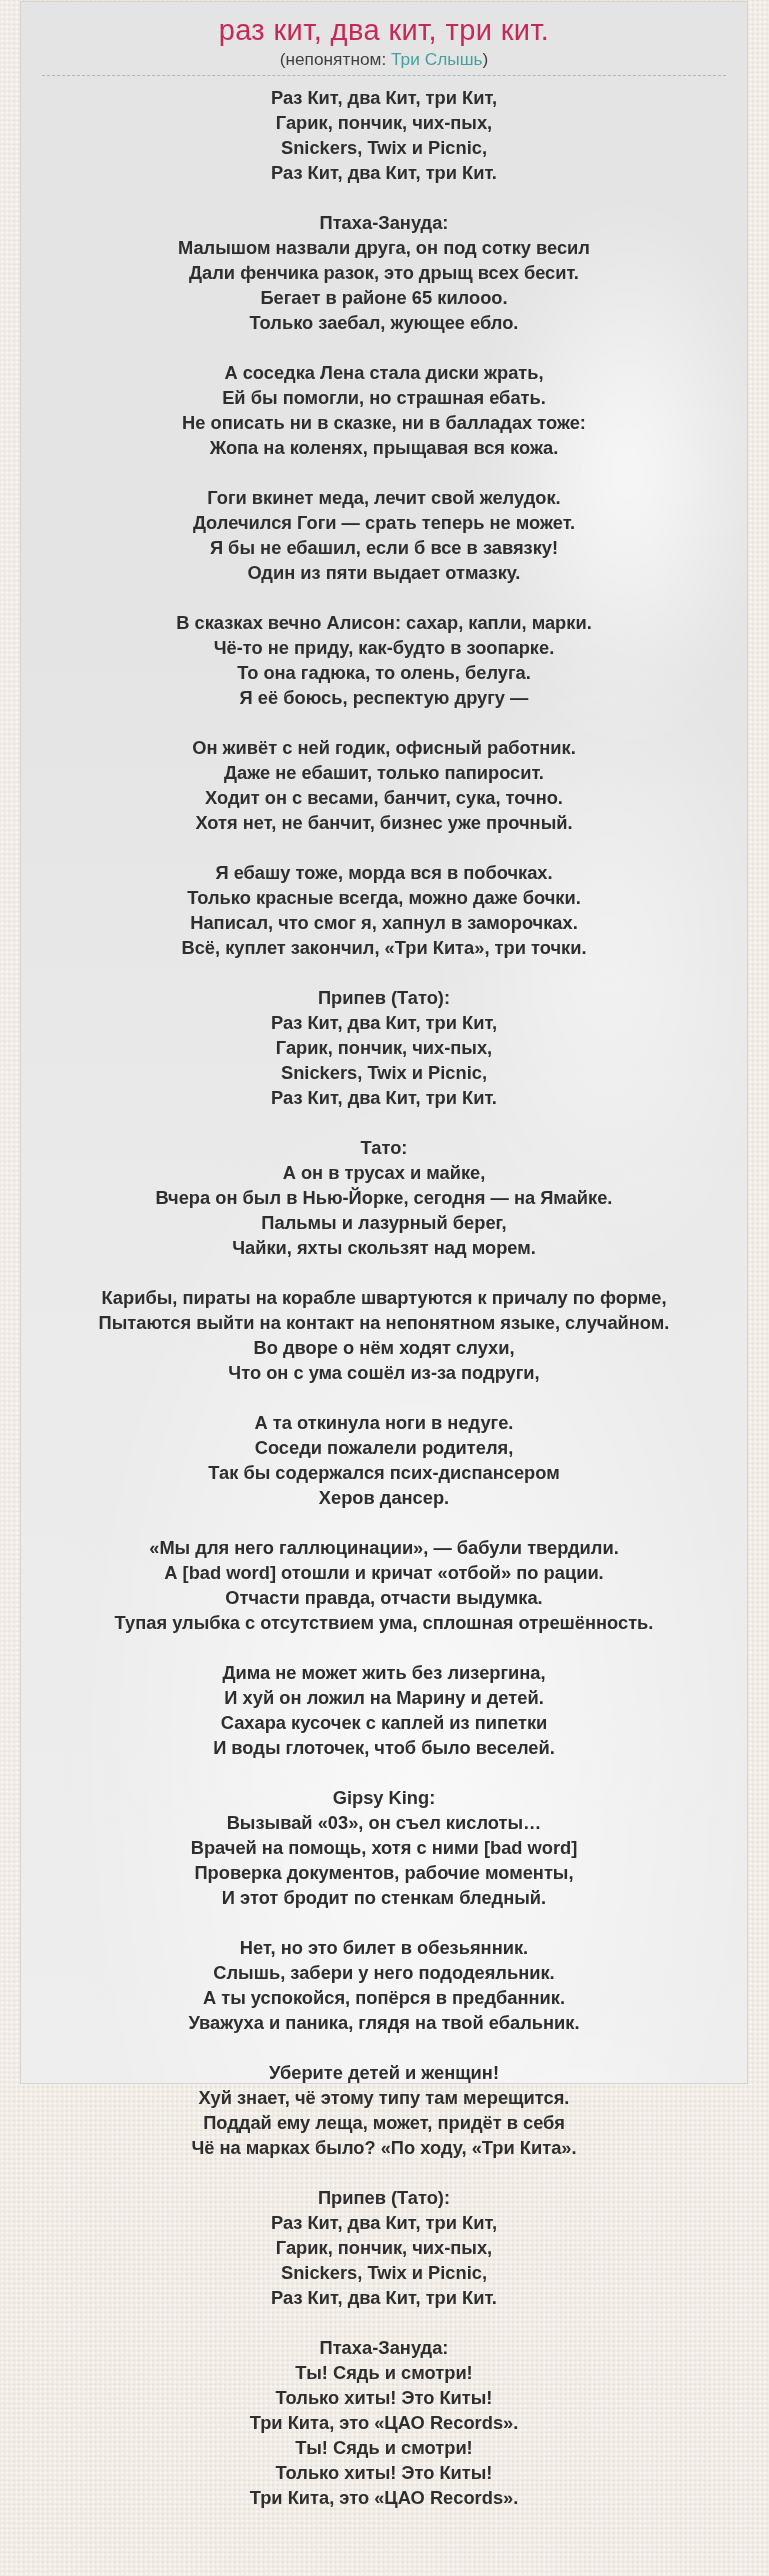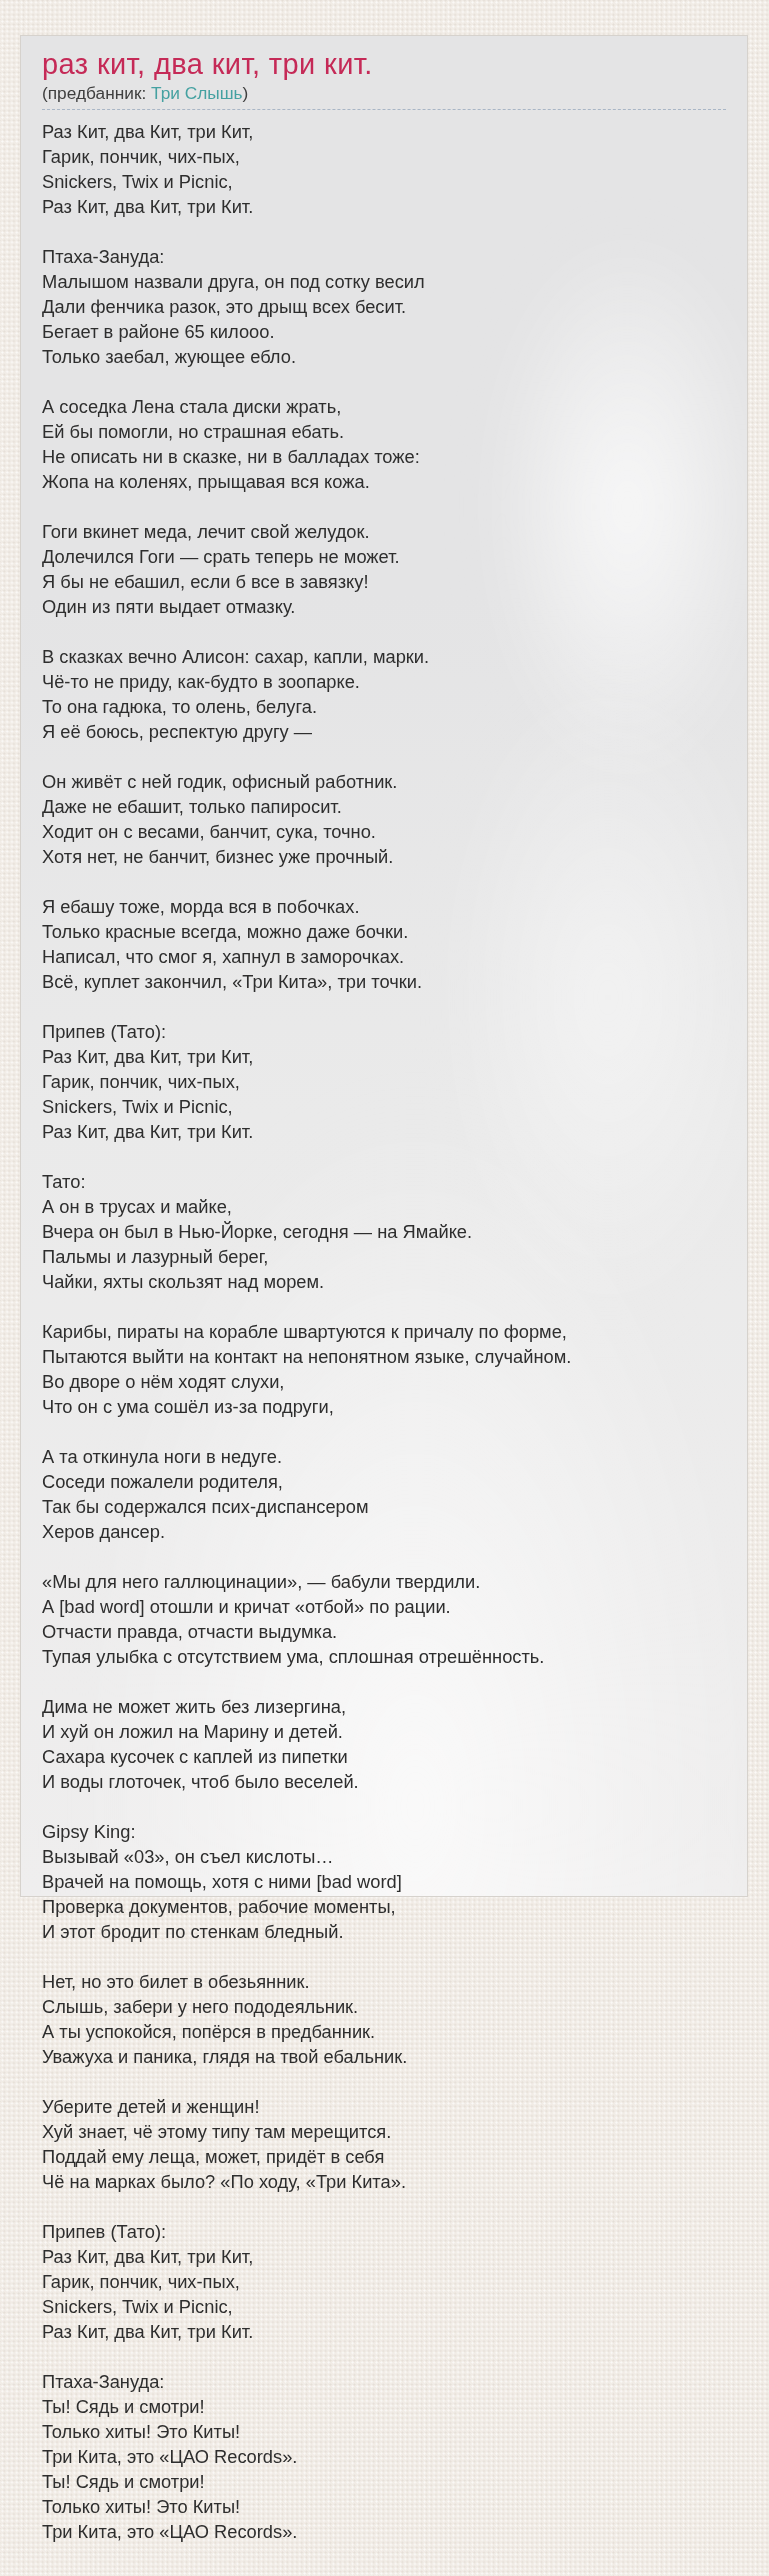--- a/index.html
+++ b/index.html
@@ -14,26 +14,27 @@
     background-image:
       radial-gradient(rgba(255,255,255,0.70) 0.8px, transparent 1.3px),
       radial-gradient(rgba(199,188,176,0.28) 0.8px, transparent 1.3px);
     background-size: 4.8px 4.8px, 4.8px 4.8px;
     background-position: 0 0, 1.9px 2.9px;
     font-family: "Liberation Sans", sans-serif;
   }
   .lyrics-card {
     position: absolute;
     left: 20px;
-    top: 35px;
+    top: 1px;
     width: 728px;
-    height: 1862px;
+    height: 2083px;
     box-sizing: border-box;
     border: 1px solid #d6d2cd;
     background: linear-gradient(180deg, #e4e4e5 0%, #e4e4e5 30%, #eaeaea 58%, #efeeee 100%);
+    text-align: center;
   }
   .watermark {
     position: absolute;
     left: 0; top: 0; right: 0; bottom: 0;
     overflow: hidden;
     pointer-events: none;
   }
   .blob { position: absolute; filter: blur(25px); }
   .blob-a {
     left: 462px; top: 192px; width: 289px; height: 558px;
@@ -93,25 +94,25 @@
 <div class="lyrics-card">
   <div class="watermark">
     <div class="blob blob-a"></div>
     <div class="blob blob-d"></div>
     <div class="blob blob-b"></div>
     <div class="blob blob-c"></div>
   </div>
   <div class="content">
     <h1 class="page-title" style="color: rgb(197, 42, 87);">раз кит, два кит, три кит.</h1>
     <div class="performer-line">
-      <span>(предбанник:</span>
+      <span>(непонятном:</span>
       <a class="performer-link" style="color: rgb(69, 161, 161);">Три Слышь</a><span>)</span>
     </div>
     <div class="sep"></div>
-    <div class="lyrics-text" style="color: rgb(46, 46, 46);">Раз Кит, два Кит, три Кит,
+    <div class="lyrics-text" style="color: rgb(46, 46, 46); font-weight: bold;">Раз Кит, два Кит, три Кит,
 Гарик, пончик, чих-пых,
 Snickers, Twix и Picnic,
 Раз Кит, два Кит, три Кит.
 
 Птаха-Зануда:
 Малышом назвали друга, он под сотку весил
 Дали фенчика разок, это дрыщ всех бесит.
 Бегает в районе 65 килооо.
 Только заебал, жующее ебло.
 

